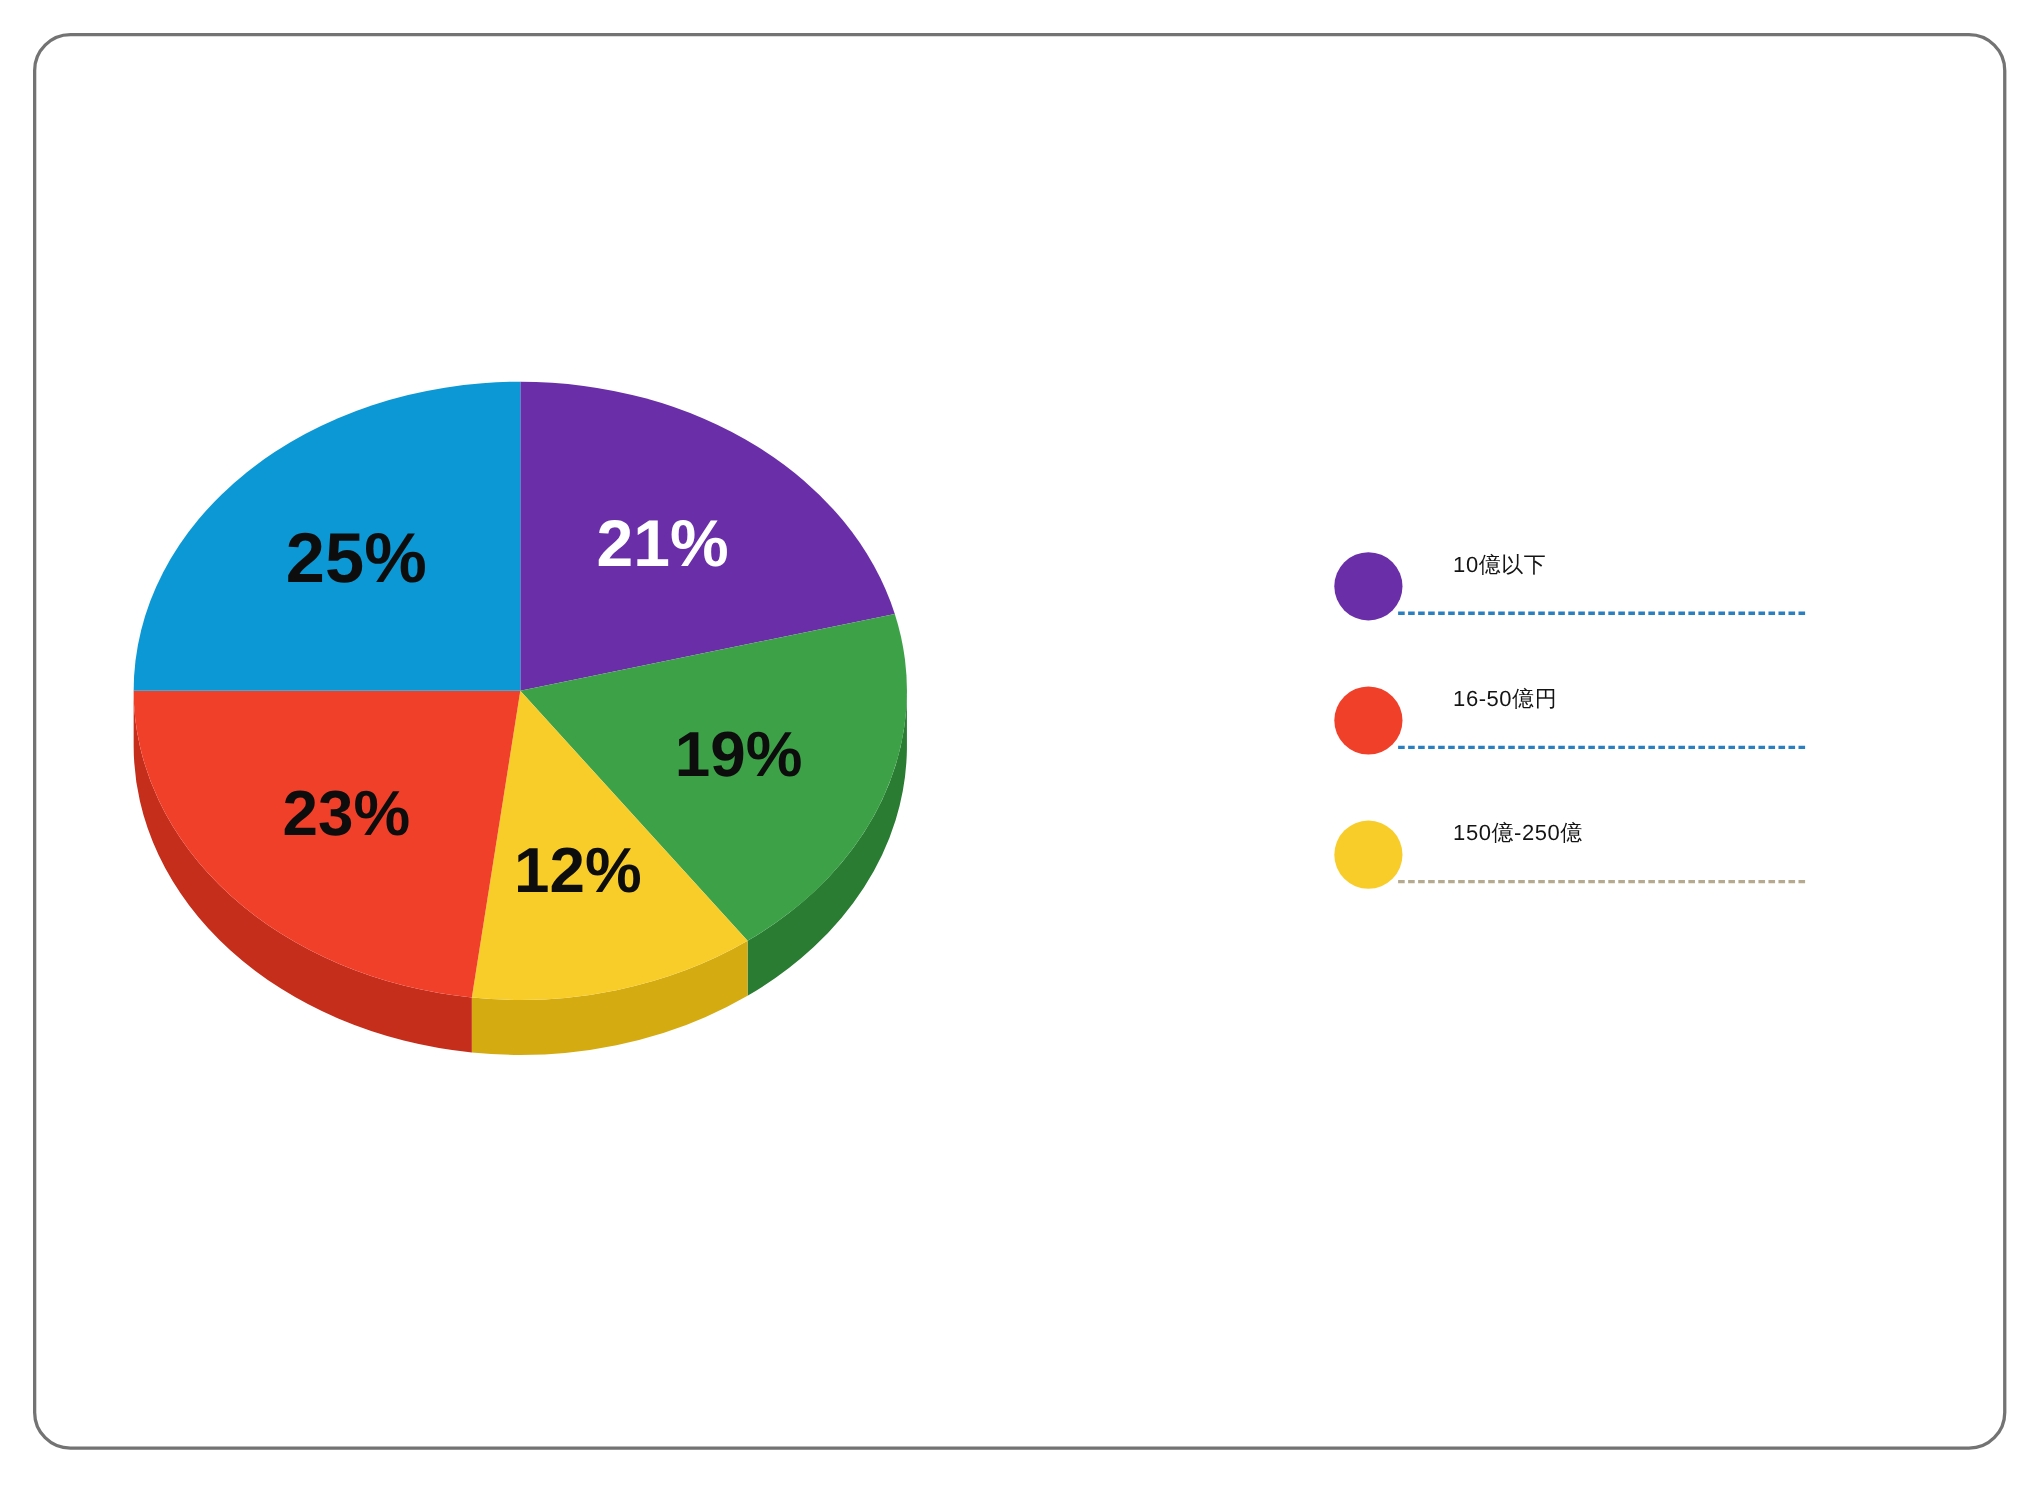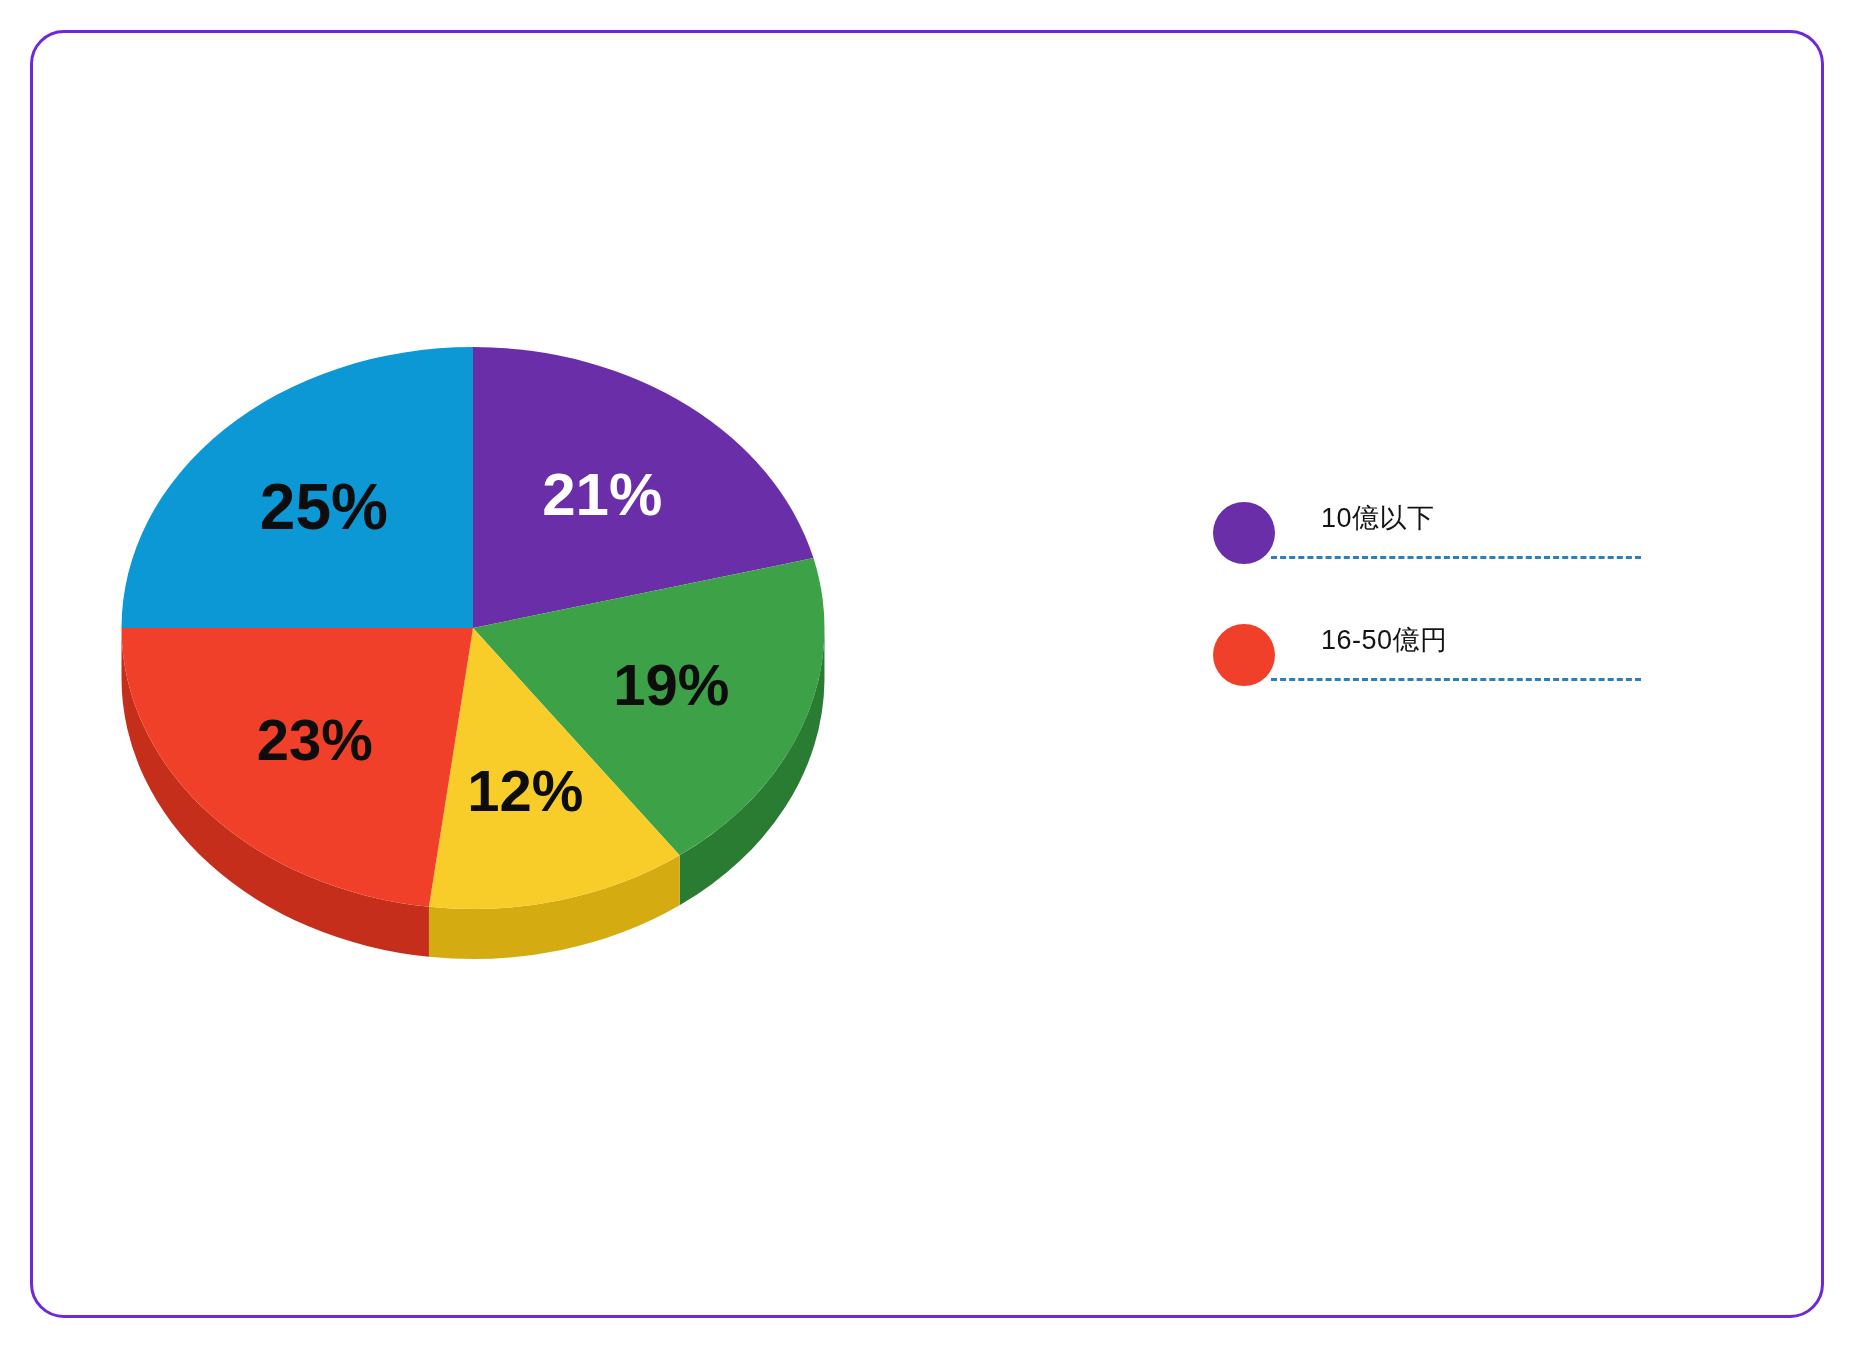--- a/index.html
+++ b/index.html
@@ -15,21 +15,21 @@
   }
 
   #card {
     position: absolute;
     left: 30px;
     top: 30px;
     width: 1794px;
     height: 1288px;
     box-sizing: border-box;
     background: #ffffff;
-    border: 3px solid #6d28d9;
+    border: 3px solid #737373;
     border-radius: 34px;
   }
 
   #chart-area {
     position: absolute;
     left: 0px;
     top: 0px;
     width: 1060px;
     height: 1288px;
   }
@@ -67,21 +67,21 @@
     top: 68px;
     width: 370px;
     height: 0px;
     border-top: 3px dashed #2a7fc1;
   }
 
   .legend-label {
     position: absolute;
     left: 108px;
     top: 12px;
-    font-size: 27px;
+    font-size: 20px;
     color: #141414;
     white-space: nowrap;
     letter-spacing: 0.5px;
   }
 
   .pct-label {
     font-weight: bold;
     font-size: 62px;
     font-family: "Liberation Sans", sans-serif;
   }
@@ -132,16 +132,21 @@
       <span class="legend-label">10億以下</span>
     </div>
 
     <div class="legend-row">
       <span class="legend-dot" style="background:#F0402A;"></span>
       <span class="legend-line" style="border-top-color:#2a7fc1;"></span>
       <span class="legend-label">16-50億円</span>
     </div>
 
 
+    <div class="legend-row">
+      <span class="legend-dot" style="background:#F8CD2A;"></span>
+      <span class="legend-line" style="border-top-color:#b5aa8f;"></span>
+      <span class="legend-label">150億-250億</span>
+    </div>
 
 
   </div>
 </div>
 
 </body></html>

